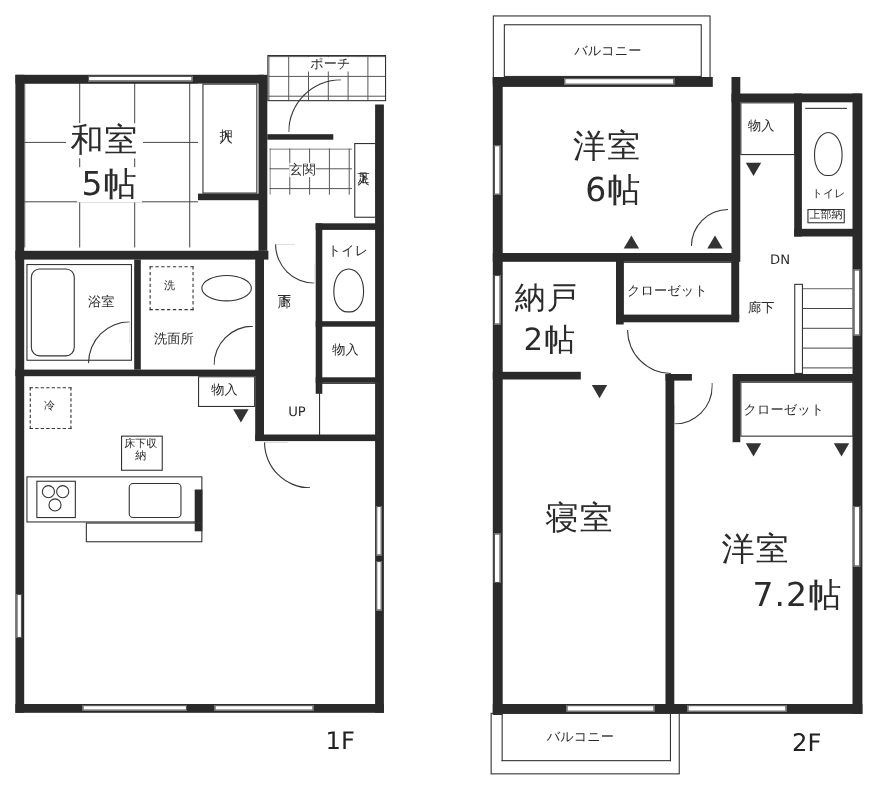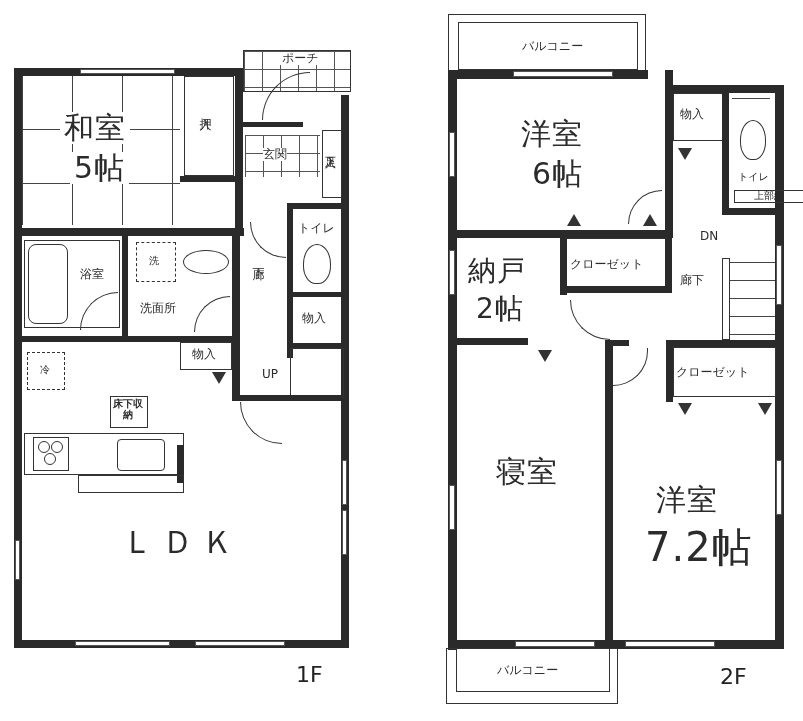--- a/index.html
+++ b/index.html
@@ -93,32 +93,31 @@
   <div class="door" style="left:194px;top:296px;width:36px;height:36px;border-radius:36px 0 0 0;border-right:none;border-bottom:none;"></div>
 
   <div class="thin" style="left:180px;top:342px;width:52px;height:28px;"></div>
   <div class="lbl sm" style="left:192px;top:348px;">物入</div>
   <div class="tri down" style="left:212px;top:372px;"></div>
 
   <div class="abs" style="left:27px;top:352px;width:36px;height:36px;border:1.5px dashed #333;"></div>
   <div class="lbl xs" style="left:40px;top:365px;">冷</div>
 
   <div class="abs" style="left:110px;top:396px;width:36px;height:30px;border:1.5px solid #333;"></div>
-  <div class="lbl xs" style="left:112px;top:398px;width:32px;white-space:normal;line-height:1.1;font-weight:bold;">床下収納</div>
+  <div class="lbl xs" style="left:112px;top:398px;width:32px;white-space:normal;line-height:1.1;">床下収納</div>
 
   <div class="thin" style="left:24px;top:433px;width:160px;height:42px;"></div>
   <div class="abs" style="left:33px;top:437px;width:34px;height:32px;border:1.5px solid #333;"></div>
   <div class="abs" style="left:38px;top:441px;width:10px;height:10px;border:1.5px solid #333;border-radius:50%;"></div>
   <div class="abs" style="left:51px;top:441px;width:10px;height:10px;border:1.5px solid #333;border-radius:50%;"></div>
   <div class="abs" style="left:44px;top:453px;width:10px;height:10px;border:1.5px solid #333;border-radius:50%;"></div>
   <div class="abs" style="left:117px;top:439px;width:46px;height:30px;border:1.5px solid #333;border-radius:4px;"></div>
   <div class="wall" style="left:177px;top:445px;width:7px;height:38px;"></div>
   <div class="thin" style="left:78px;top:475px;width:106px;height:18px;"></div>
 
-  <div class="lbl big" style="left:122px;top:526px;font-size:32px;letter-spacing:8px;">ＬＤＫ</div>
 
   <div class="floor-tag" style="left:296px;top:662px;">1F</div>
 </div>
 
 <div class="abs" style="left:0;top:0;width:803px;height:721px;">
 
   <div class="abs" style="left:448px;top:14px;width:198px;height:62px;border:1.5px solid #333;box-sizing:border-box;"></div>
   <div class="abs" style="left:458px;top:22px;width:180px;height:48px;border:1.5px solid #333;box-sizing:border-box;"></div>
   <div class="lbl sm" style="left:522px;top:40px;">バルコニー</div>
 
@@ -144,21 +143,21 @@
   <div class="tri up" style="left:567px;top:214px;"></div>
   <div class="tri up" style="left:643px;top:214px;"></div>
 
   <div class="thin" style="left:673px;top:93px;width:50px;height:48px;"></div>
   <div class="lbl sm" style="left:680px;top:108px;">物入</div>
   <div class="tri down" style="left:678px;top:148px;"></div>
   <div class="wall" style="left:722px;top:85px;width:7px;height:130px;"></div>
   <div class="abs stairs" style="left:732px;top:98px;width:38px;height:18px;"></div>
   <div class="abs" style="left:740px;top:120px;width:24px;height:38px;border:1.5px solid #333;border-radius:50% 50% 45% 45%;"></div>
   <div class="lbl xs" style="left:738px;top:172px;">トイレ</div>
-  <div class="lbl xs" style="left:734px;top:190px;border:1px solid #333;padding:0 19px;">上部納</div>
+  <div class="lbl xs" style="left:734px;top:190px;border:1px solid #333;padding:0 1px;">上部納</div>
   <div class="wall" style="left:722px;top:208px;width:60px;height:7px;"></div>
 
   <div class="wall" style="left:448px;top:230px;width:225px;height:8px;"></div>
   <div class="thin" style="left:566px;top:238px;width:100px;height:50px;"></div>
   <div class="lbl sm" style="left:570px;top:258px;">クローゼット</div>
   <div class="wall" style="left:560px;top:230px;width:7px;height:65px;"></div>
   <div class="wall" style="left:560px;top:286px;width:112px;height:7px;"></div>
   <div class="wall" style="left:665px;top:230px;width:7px;height:60px;"></div>
 
   <div class="lbl big" style="left:468px;top:256px;font-size:28px;">納戸</div>
@@ -180,20 +179,20 @@
 
   <div class="wall" style="left:666px;top:340px;width:7px;height:62px;"></div>
   <div class="thin" style="left:673px;top:347px;width:103px;height:50px;"></div>
   <div class="lbl sm" style="left:676px;top:366px;">クローゼット</div>
   <div class="tri down" style="left:678px;top:403px;"></div>
   <div class="tri down" style="left:758px;top:403px;"></div>
 
   <div class="lbl big" style="left:496px;top:456px;font-size:30px;">寝室</div>
 
   <div class="lbl big" style="left:656px;top:484px;font-size:30px;">洋室</div>
-  <div class="lbl big" style="left:645px;top:526px;font-size:40px;">7.2帖</div>
+  <div class="lbl big" style="left:684px;top:526px;font-size:30px;">7.2帖</div>
 
   <div class="abs" style="left:446px;top:648px;width:172px;height:56px;border:1.5px solid #333;box-sizing:border-box;"></div>
   <div class="abs" style="left:456px;top:648px;width:154px;height:44px;border:1.5px solid #333;border-top:none;box-sizing:border-box;"></div>
   <div class="lbl sm" style="left:497px;top:664px;">バルコニー</div>
 
   <div class="floor-tag" style="left:720px;top:664px;">2F</div>
 </div>
 
 </body></html>

